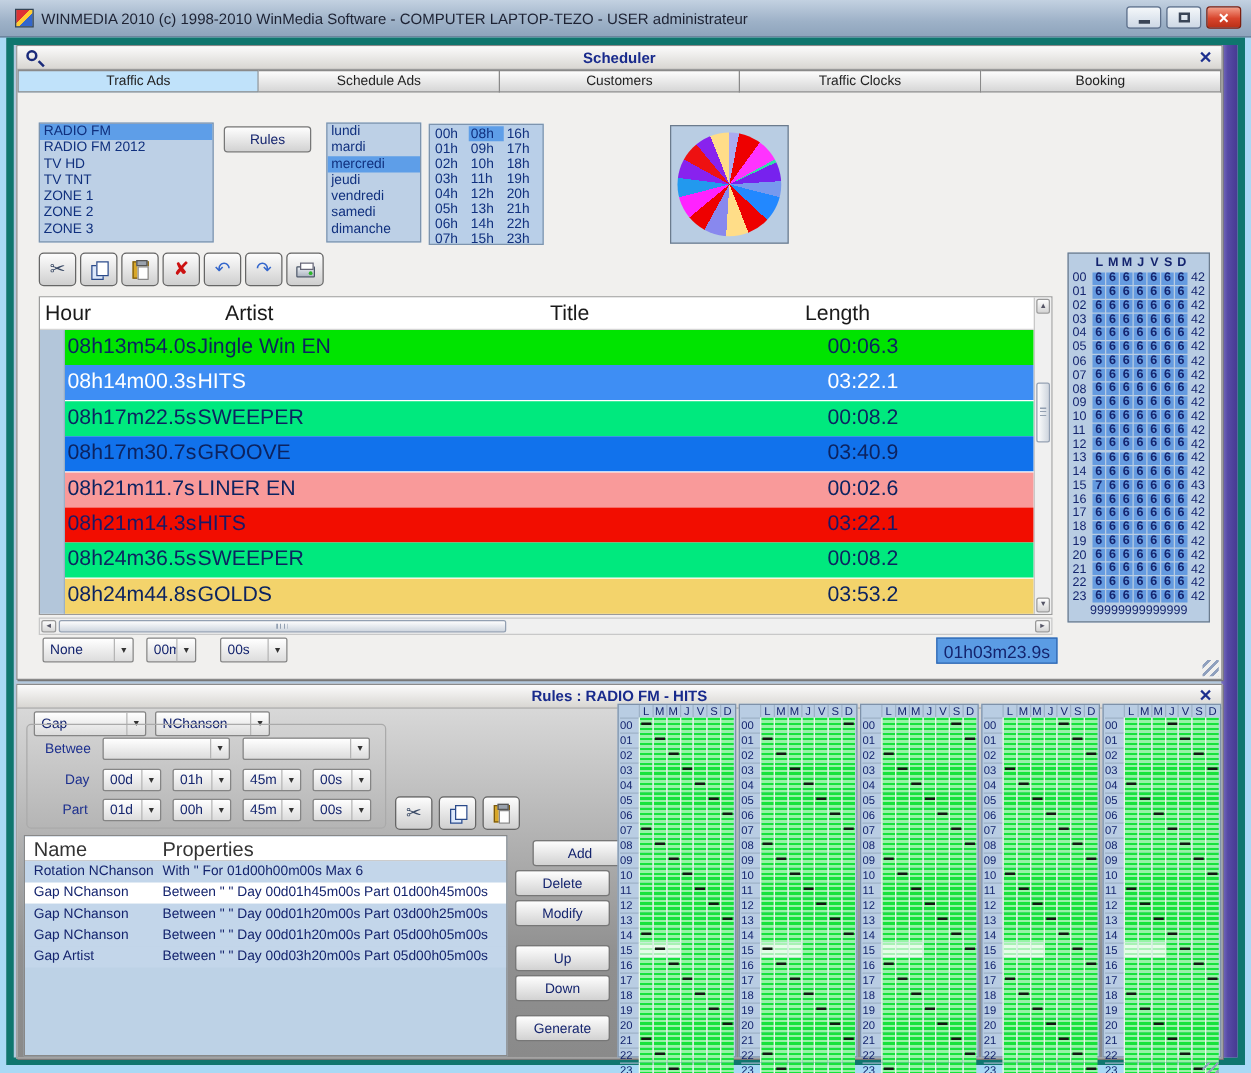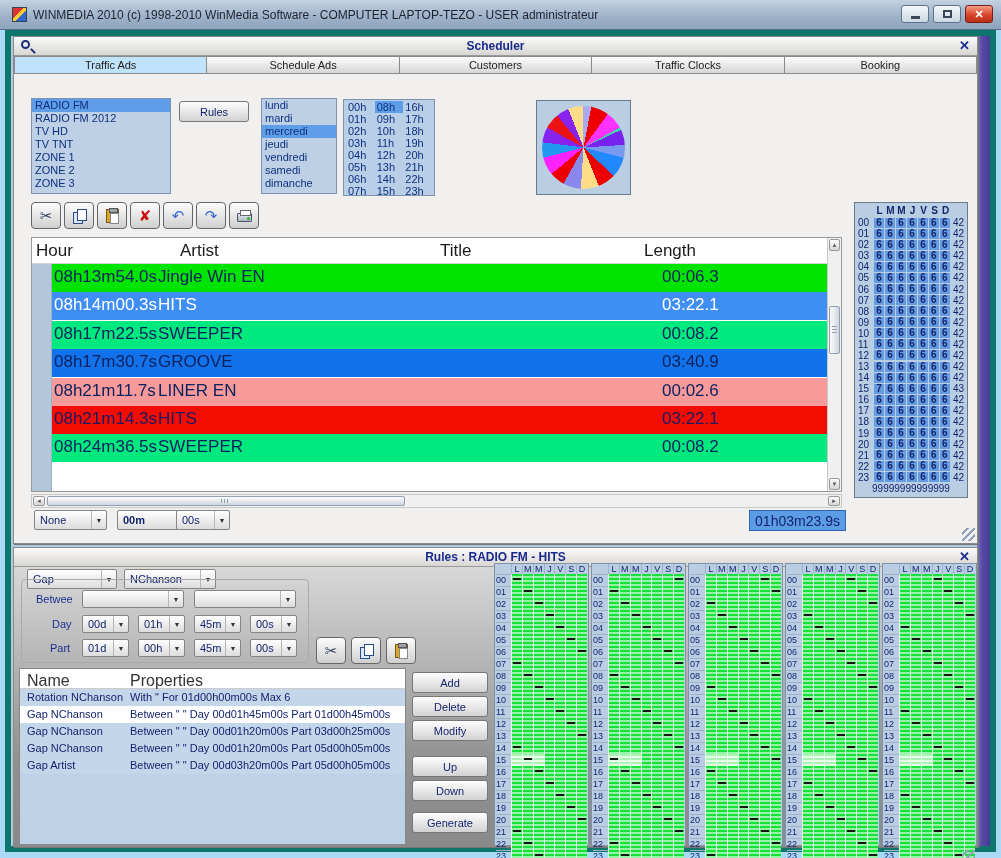--- a/index.html
+++ b/index.html
@@ -296,20 +296,21 @@
       </div>
       <div class="mt-rows" id="mt-rows">
         <div class="mt-gutter"></div>
       <div class="mt-row" style="top: 0px; background: rgb(0, 228, 0); color: rgb(12, 35, 96);"><span class="hr">08h13m54.0s</span><span class="ar">Jingle Win EN</span><span class="ti"></span><span class="ln">00:06.3</span></div>
           <div class="mt-row" style="top: 28.4px; background: rgb(62, 142, 244); color: rgb(255, 255, 255);"><span class="hr">08h14m00.3s</span><span class="ar">HITS</span><span class="ti"></span><span class="ln">03:22.1</span></div>
           <div class="mt-row" style="top: 56.8px; background: rgb(0, 233, 126); color: rgb(12, 35, 96);"><span class="hr">08h17m22.5s</span><span class="ar">SWEEPER</span><span class="ti"></span><span class="ln">00:08.2</span></div>
           <div class="mt-row" style="top: 85.2px; background: rgb(17, 114, 236); color: rgb(12, 35, 96);"><span class="hr">08h17m30.7s</span><span class="ar">GROOVE</span><span class="ti"></span><span class="ln">03:40.9</span></div>
           <div class="mt-row" style="top: 113.6px; background: rgb(249, 154, 154); color: rgb(12, 35, 96);"><span class="hr">08h21m11.7s</span><span class="ar">LINER EN</span><span class="ti"></span><span class="ln">00:02.6</span></div>
           <div class="mt-row" style="top: 142px; background: rgb(242, 13, 0); color: rgb(25, 25, 102);"><span class="hr">08h21m14.3s</span><span class="ar">HITS</span><span class="ti"></span><span class="ln">03:22.1</span></div>
           <div class="mt-row" style="top: 170.4px; background: rgb(0, 233, 126); color: rgb(12, 35, 96);"><span class="hr">08h24m36.5s</span><span class="ar">SWEEPER</span><span class="ti"></span><span class="ln">00:08.2</span></div>
+          <div class="mt-row" style="top: 198.8px; background: rgb(243, 211, 107); color: rgb(12, 35, 96);"><span class="hr">08h24m44.8s</span><span class="ar">GOLDS</span><span class="ti"></span><span class="ln">03:53.2</span></div>
         </div>
       <div class="scrollv">
         <div class="sb-arrow" style="left:1px; top:1px; width:11px; height:12px; font-size:6px;">▲</div>
         <div class="sb-thumb" style="left:1px; top:68px; width:11px; height:48px;">
             <div class="sb-grip-v"></div>
           </div>
         <div class="sb-arrow" style="left:1px; bottom:1px; width:11px; height:12px; font-size:6px;">▼</div>
       </div>
     </div>
 
@@ -318,21 +319,21 @@
       <div class="sb-thumb h" style="left:15px; top:1px; width:358px; height:10px;">
           <div class="sb-grip-h"></div>
         </div>
       <div class="sb-arrow" style="right:1px; top:1px; width:12px; height:10px; font-size:6px;">►</div>
     </div>
 
     <div class="sel" style="position:absolute; left:20px; top:473px; width:73px; height:20px;">
       <span class="val">None</span>
       <span class="arr">▼</span>
     </div>
-    <div class="sel" style="position:absolute; left:103px; top:473px; width:76px; height:20px;font-weight:bold;">
+    <div class="sel" style="position:absolute; left:103px; top:473px; width:40px; height:20px;">
       <span class="val">00m</span>
       <span class="arr">▼</span>
     </div>
     <div class="sel" style="position:absolute; left:162px; top:473px; width:54px; height:20px;">
       <span class="val">00s</span>
       <span class="arr">▼</span>
     </div>
     <div class="time-box" style="left:735px; top:473px; width:97px; height:21px;">
       <span>01h03m23.9s</span>
     </div>
@@ -719,21 +720,21 @@
               <span style="left: 7px;">Gap NChanson</span>
               <span style="left: 110px;">Between " " Day 00d01h20m00s Part 05d00h05m00s</span>
             </div>
             <div class="rl-row">
               <span style="left: 7px;">Gap Artist</span>
               <span style="left: 110px;">Between " " Day 00d03h20m00s Part 05d00h05m00s</span>
             </div>
           </div>
       </div>
 
-      <div class="btn" style="position:absolute; left:398px; top:105px; width:76px; height:21px;">
+      <div class="btn" style="position:absolute; left:412px; top:105px; width:76px; height:21px;">
           <span>Add</span>
         </div>
       <div class="btn" style="position:absolute; left:398px; top:129px; width:76px; height:21px;">
           <span>Delete</span>
         </div>
       <div class="btn" style="position:absolute; left:398px; top:153px; width:76px; height:21px;">
           <span>Modify</span>
         </div>
       <div class="btn" style="position:absolute; left:398px; top:189px; width:76px; height:21px;">
           <span>Up</span>

